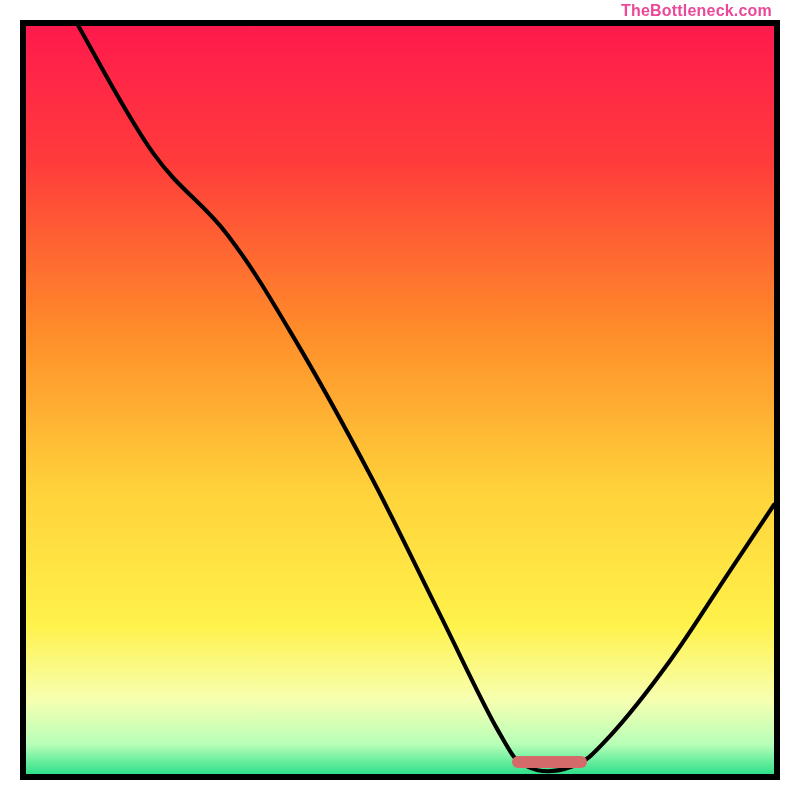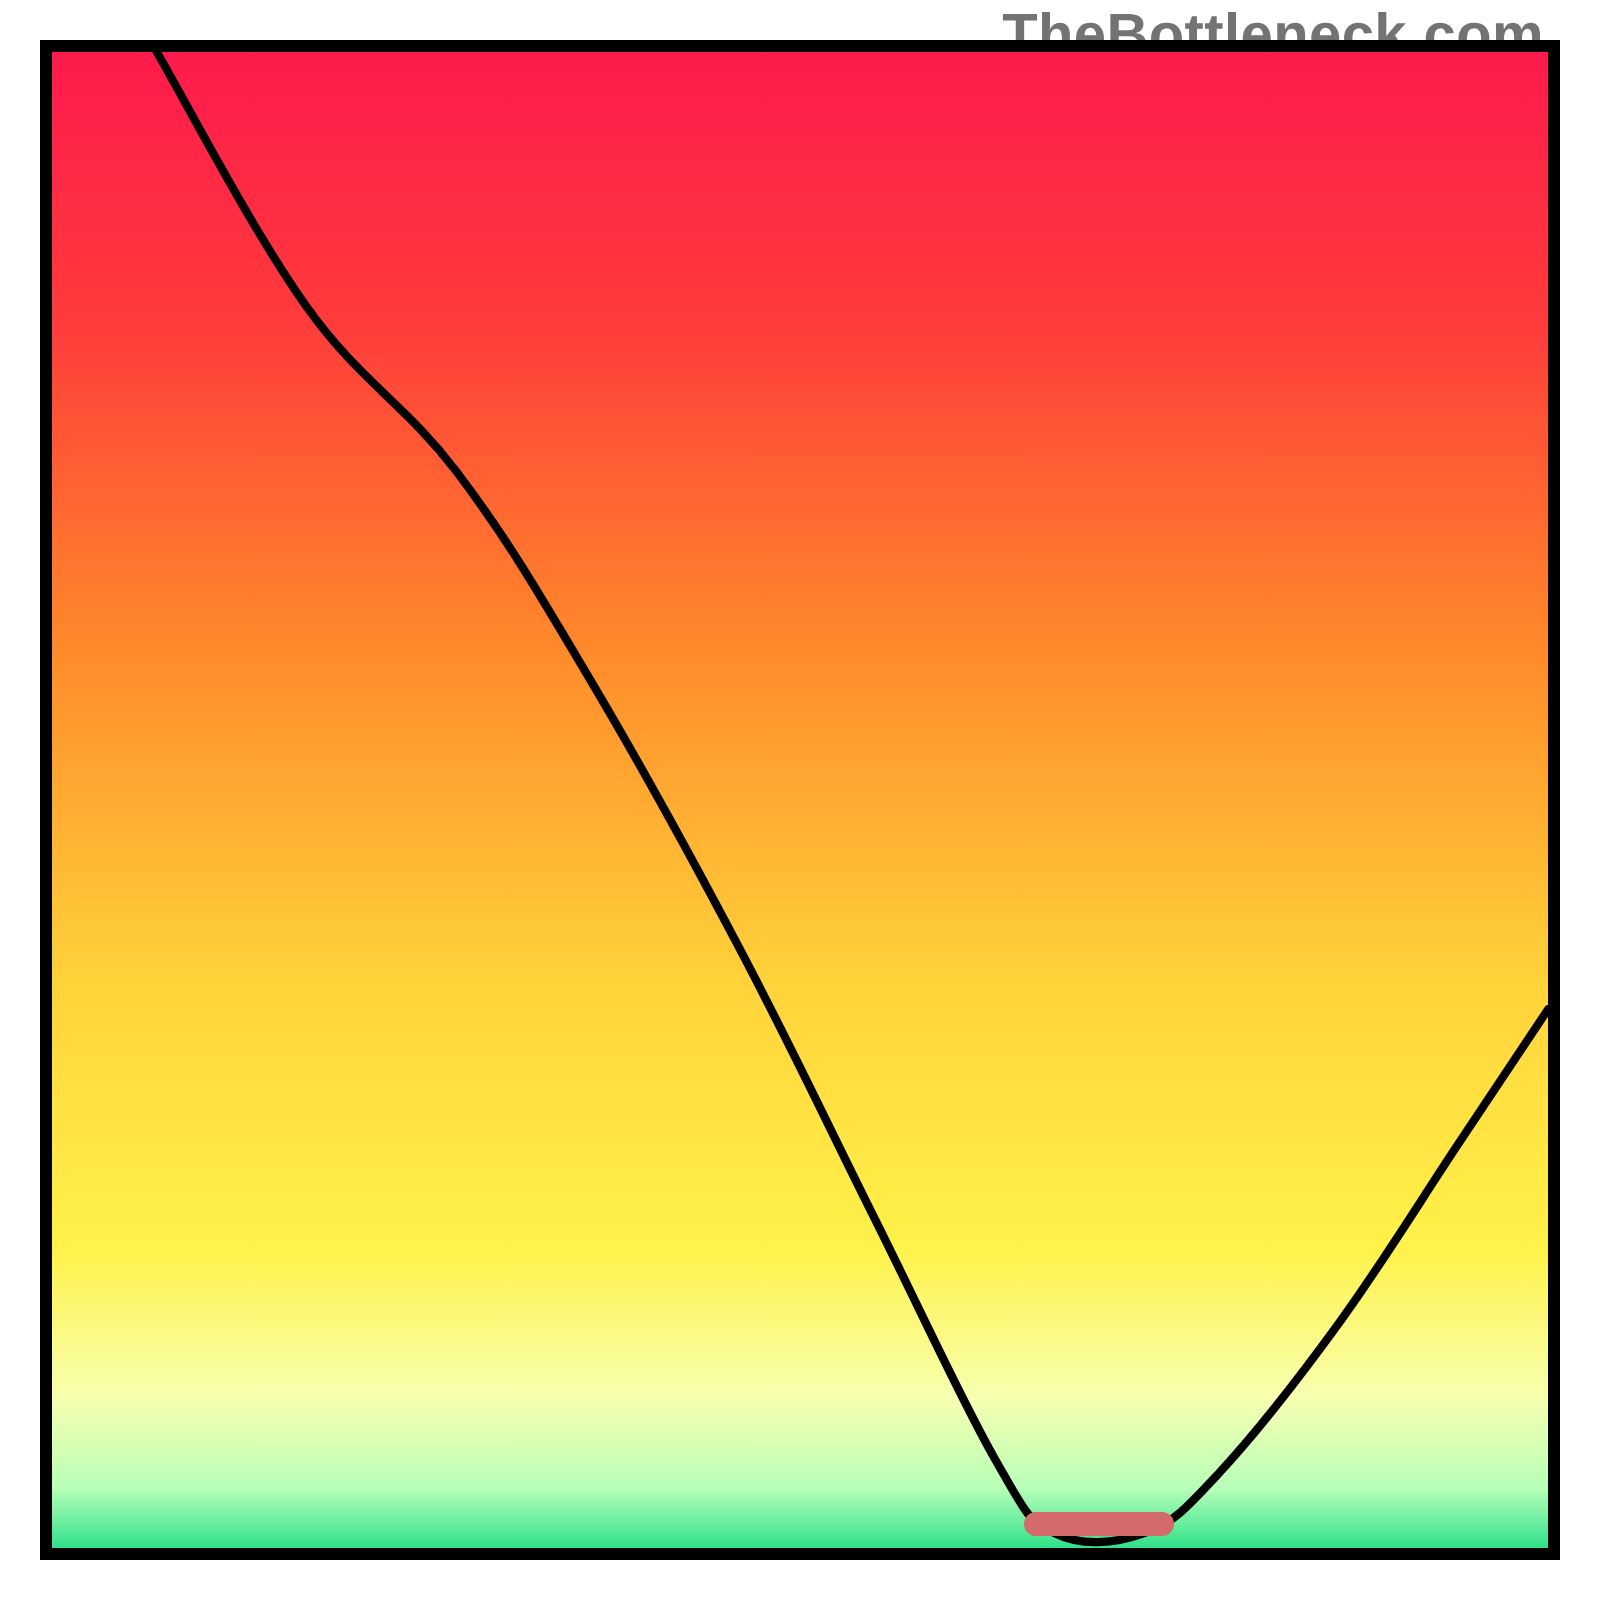--- a/index.html
+++ b/index.html
@@ -21,23 +21,23 @@
     border: 6px solid #000;
   }
   .gradient {
     position: absolute;
     inset: 0;
   }
   .watermark {
     position: absolute;
     top: 2px;
     right: 28px;
-    font-size: 29px;
+    font-size: 16px;
     font-weight: bold;
-    color: #737373;
+    color: #ec4899;
     letter-spacing: 0.2px;
   }
   svg.curve {
     position: absolute;
     inset: 0;
   }
   .marker {
     position: absolute;
     height: 12px;
     border-radius: 6px;

